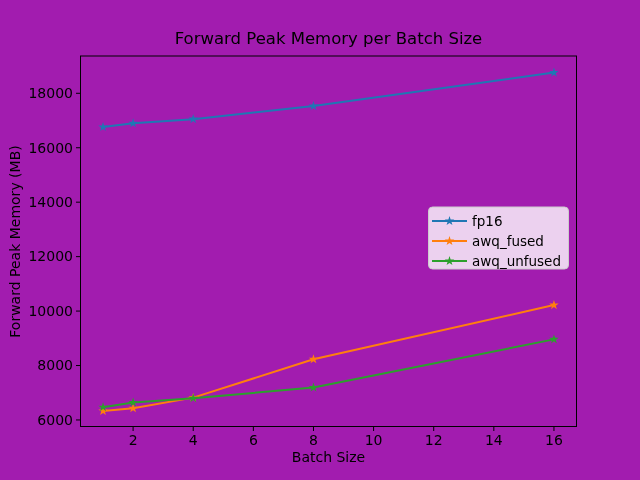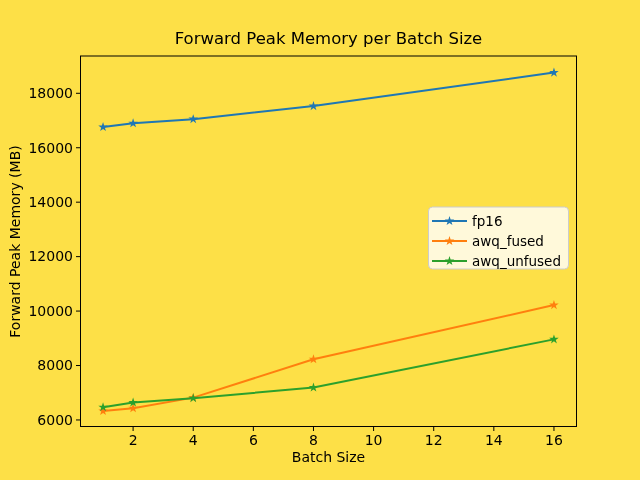--- a/index.html
+++ b/index.html
@@ -1,20 +1,20 @@
 <!DOCTYPE html>
 <html><head>
 <meta charset="utf-8">
 <style>
   html, body { margin: 0; padding: 0; background: #ffffff; }
   .figure {
     position: relative;
     width: 640px;
     height: 480px;
-    background: #fde047;
+    background: #a21caf;
     font-family: "DejaVu Sans", "Liberation Sans", sans-serif;
   }
   svg text {
     font-family: "DejaVu Sans", "Liberation Sans", sans-serif;
     fill: #000000;
   }
   .chart-title { font-size: 16.5px; }
   .axis-label  { font-size: 14px; }
   .tick-label  { font-size: 14px; }
   .legend-label { font-size: 13.5px; }

